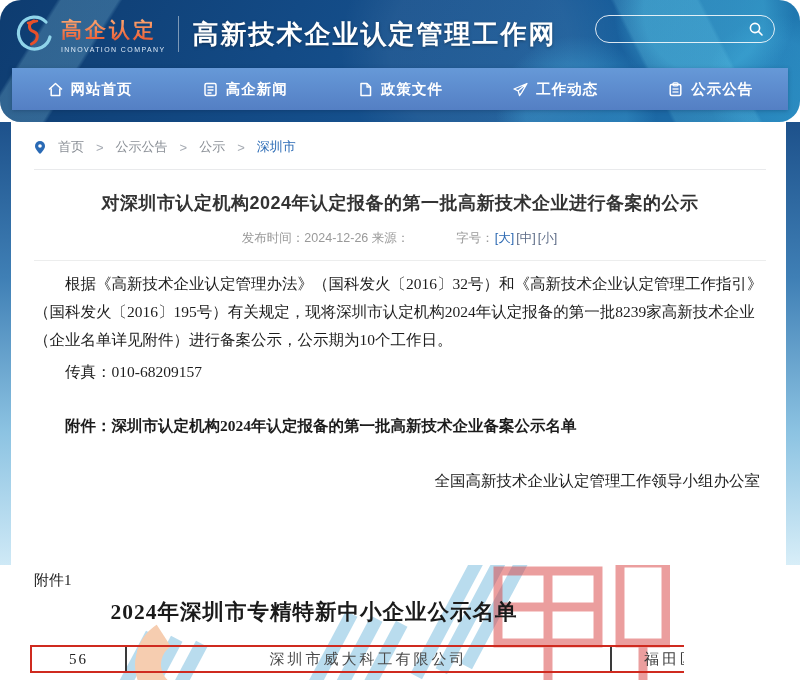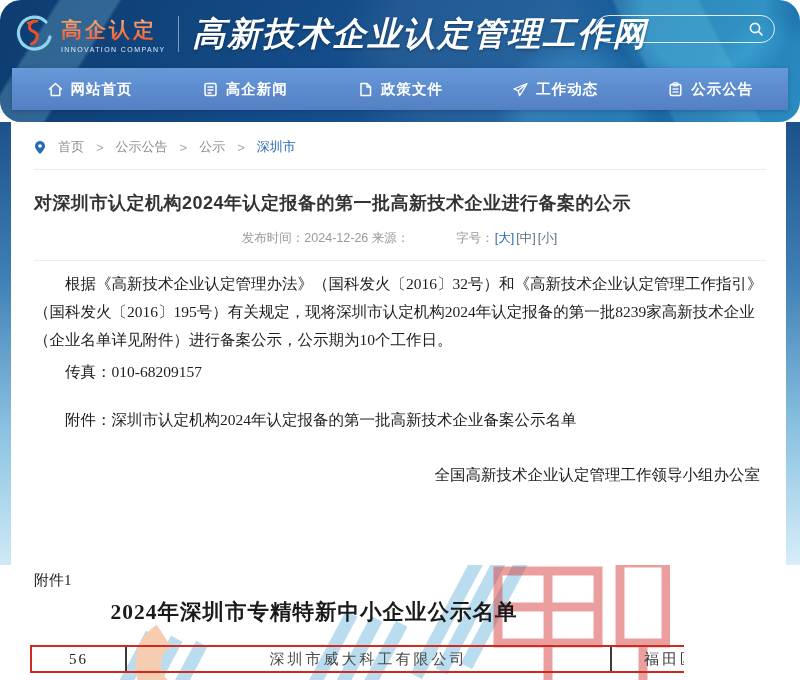--- a/index.html
+++ b/index.html
@@ -22,22 +22,22 @@
       linear-gradient(-58deg, transparent 86%, rgba(170,235,250,.22) 86.5% 93%, transparent 93.5%);
     pointer-events:none; }
   .header-top { position:relative; height:68px; display:flex; align-items:center; z-index:2; }
   .logo { display:flex; align-items:center; gap:7px; margin-left:12px; }
   .logo-mark { flex:none; }
   .logo-zh { font-size:21px; font-weight:bold; letter-spacing:3px;
     background:linear-gradient(180deg,#ffb27a,#e8502a); -webkit-background-clip:text;
     background-clip:text; color:#f06a35; -webkit-text-fill-color:transparent; }
   .logo-en { font-size:7px; color:#dce9f7; letter-spacing:1.4px; margin-top:2px; }
   .logo-divider { width:1px; height:36px; background:rgba(255,255,255,.45); margin:0 14px 0 12px; }
-  .site-title { color:#fff; font-size:33px; font-weight:bold; letter-spacing:2px;
-    text-shadow:0 1px 3px rgba(0,0,0,.35);font-style:italic; }
+  .site-title { color:#fff; font-size:26px; font-weight:bold; letter-spacing:2px;
+    text-shadow:0 1px 3px rgba(0,0,0,.35); }
   .search-box { position:absolute; right:25px; top:15px; width:180px; height:28px;
     border:1px solid rgba(255,255,255,.85); border-radius:14px; display:flex;
     align-items:center; padding:0 10px 0 14px; }
   .search-box input { flex:1; border:none; outline:none; background:transparent;
     color:#fff; font-size:13px; min-width:0; }
   .search-icon { flex:none; cursor:pointer; }
 
   
   nav { position:absolute; left:12px; right:12px; top:68px; height:42px; z-index:2;
     background:linear-gradient(180deg, #6699d8, #547fc4); display:flex;
@@ -53,34 +53,34 @@
   .edge-right { right:0; width:14px;
     background:linear-gradient(180deg,#1d518b 0%, #3f7fb5 35%, #8cc3e2 70%, #d8eef8 100%); }
 
   
   .content { position:relative; height:443px; padding:16px 34px 0 34px; overflow:hidden; }
   .breadcrumb { display:flex; align-items:center; gap:12px; font-size:13px; color:#8a8f96; }
   .crumb { cursor:pointer; }
   .crumb.current { color:#2a6ab5; }
   .bc-sep { color:#a6abb3; }
   .rule { border:none; border-top:1px solid #e9eaec; margin-top:13px; }
-  .article-title { margin-top:21px; text-align:left; font-size:18px; font-weight:bold;
+  .article-title { margin-top:21px; text-align:center; font-size:18px; font-weight:bold;
     color:#333; letter-spacing:.5px; }
   .meta { margin-top:15px; text-align:center; font-size:12.5px; color:#999; }
   .meta .gap { display:inline-block; width:40px; }
   .meta .sz { margin:0 1px; cursor:pointer; }
   .meta .sz-big { color:#2a67b1; }
   .meta .sz-mid, .meta .sz-small { color:#5b6a85; }
   .rule2 { border:none; border-top:1px solid #eceded; margin-top:13px; }
 
   .doc { font-family:"Liberation Serif","DejaVu Serif",serif; color:#1c1c1c;
     font-size:15.5px; line-height:28px; }
   .para.indent { margin-top:9px; text-indent:2em; }
   .para.plain { margin-top:4px; padding-left:2em; }
-  .para.attach { margin-top:20px; padding-left:2em; }
+  .para.attach { margin-top:26px; padding-left:2em;font-weight:bold; }
   .sign { text-align:right; }
   .sign.org { margin-top:27px; padding-right:6px; }
 
   
   .attachment { position:relative; width:684px; height:115px; background:#fff; overflow:hidden;
     font-family:"Liberation Serif","DejaVu Serif",serif; }
   .stripe { position:absolute; width:13px; height:150px; background:#b9dcee;
     transform:rotate(28deg); z-index:0; }
   .peach { position:absolute; border-radius:50%; border:26px solid #f6cdb0; z-index:0; }
   .peach.p1 { width:95px; height:95px; left:135px; top:52px;

